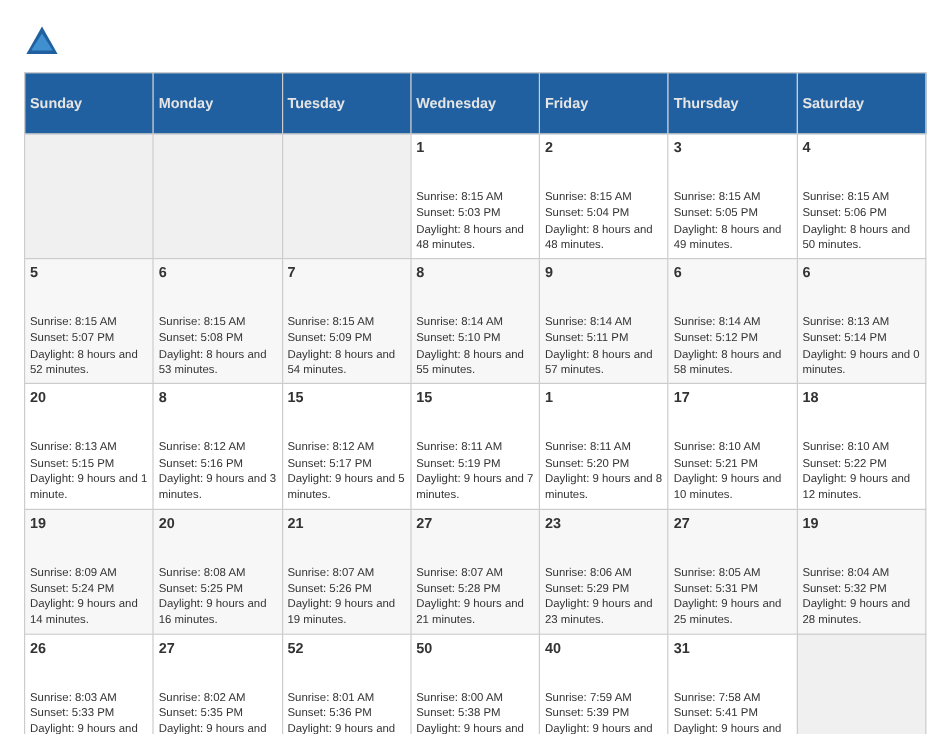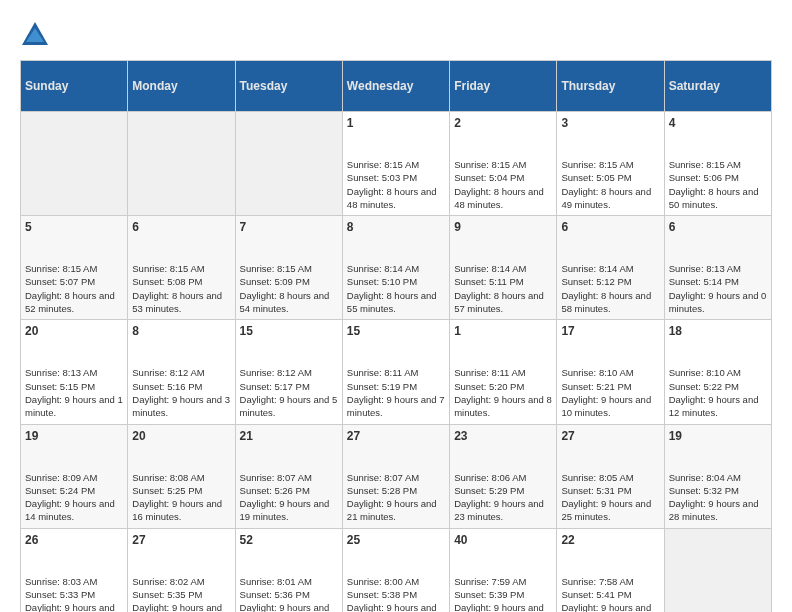--- a/index.html
+++ b/index.html
@@ -244,27 +244,27 @@
         </td>
         <td>
           <div class="day-number">27</div>
           <div class="day-info">Sunrise: 8:02 AM<br>Sunset: 5:35 PM<br>Daylight: 9 hours and 32 minutes.</div>
         </td>
         <td>
           <div class="day-number">52</div>
           <div class="day-info">Sunrise: 8:01 AM<br>Sunset: 5:36 PM<br>Daylight: 9 hours and 35 minutes.</div>
         </td>
         <td>
-          <div class="day-number">25</div>
+          <div class="day-number">50</div>
           <div class="day-info">Sunrise: 8:00 AM<br>Sunset: 5:38 PM<br>Daylight: 9 hours and 37 minutes.</div>
         </td>
         <td>
           <div class="day-number">40</div>
           <div class="day-info">Sunrise: 7:59 AM<br>Sunset: 5:39 PM<br>Daylight: 9 hours and 40 minutes.</div>
         </td>
         <td>
-          <div class="day-number">22</div>
+          <div class="day-number">31</div>
           <div class="day-info">Sunrise: 7:58 AM<br>Sunset: 5:41 PM<br>Daylight: 9 hours and 42 minutes.</div>
         </td>
         <td class="empty-cell"></td>
       </tr>
     </tbody>
 </table>
 
 </body></html>

